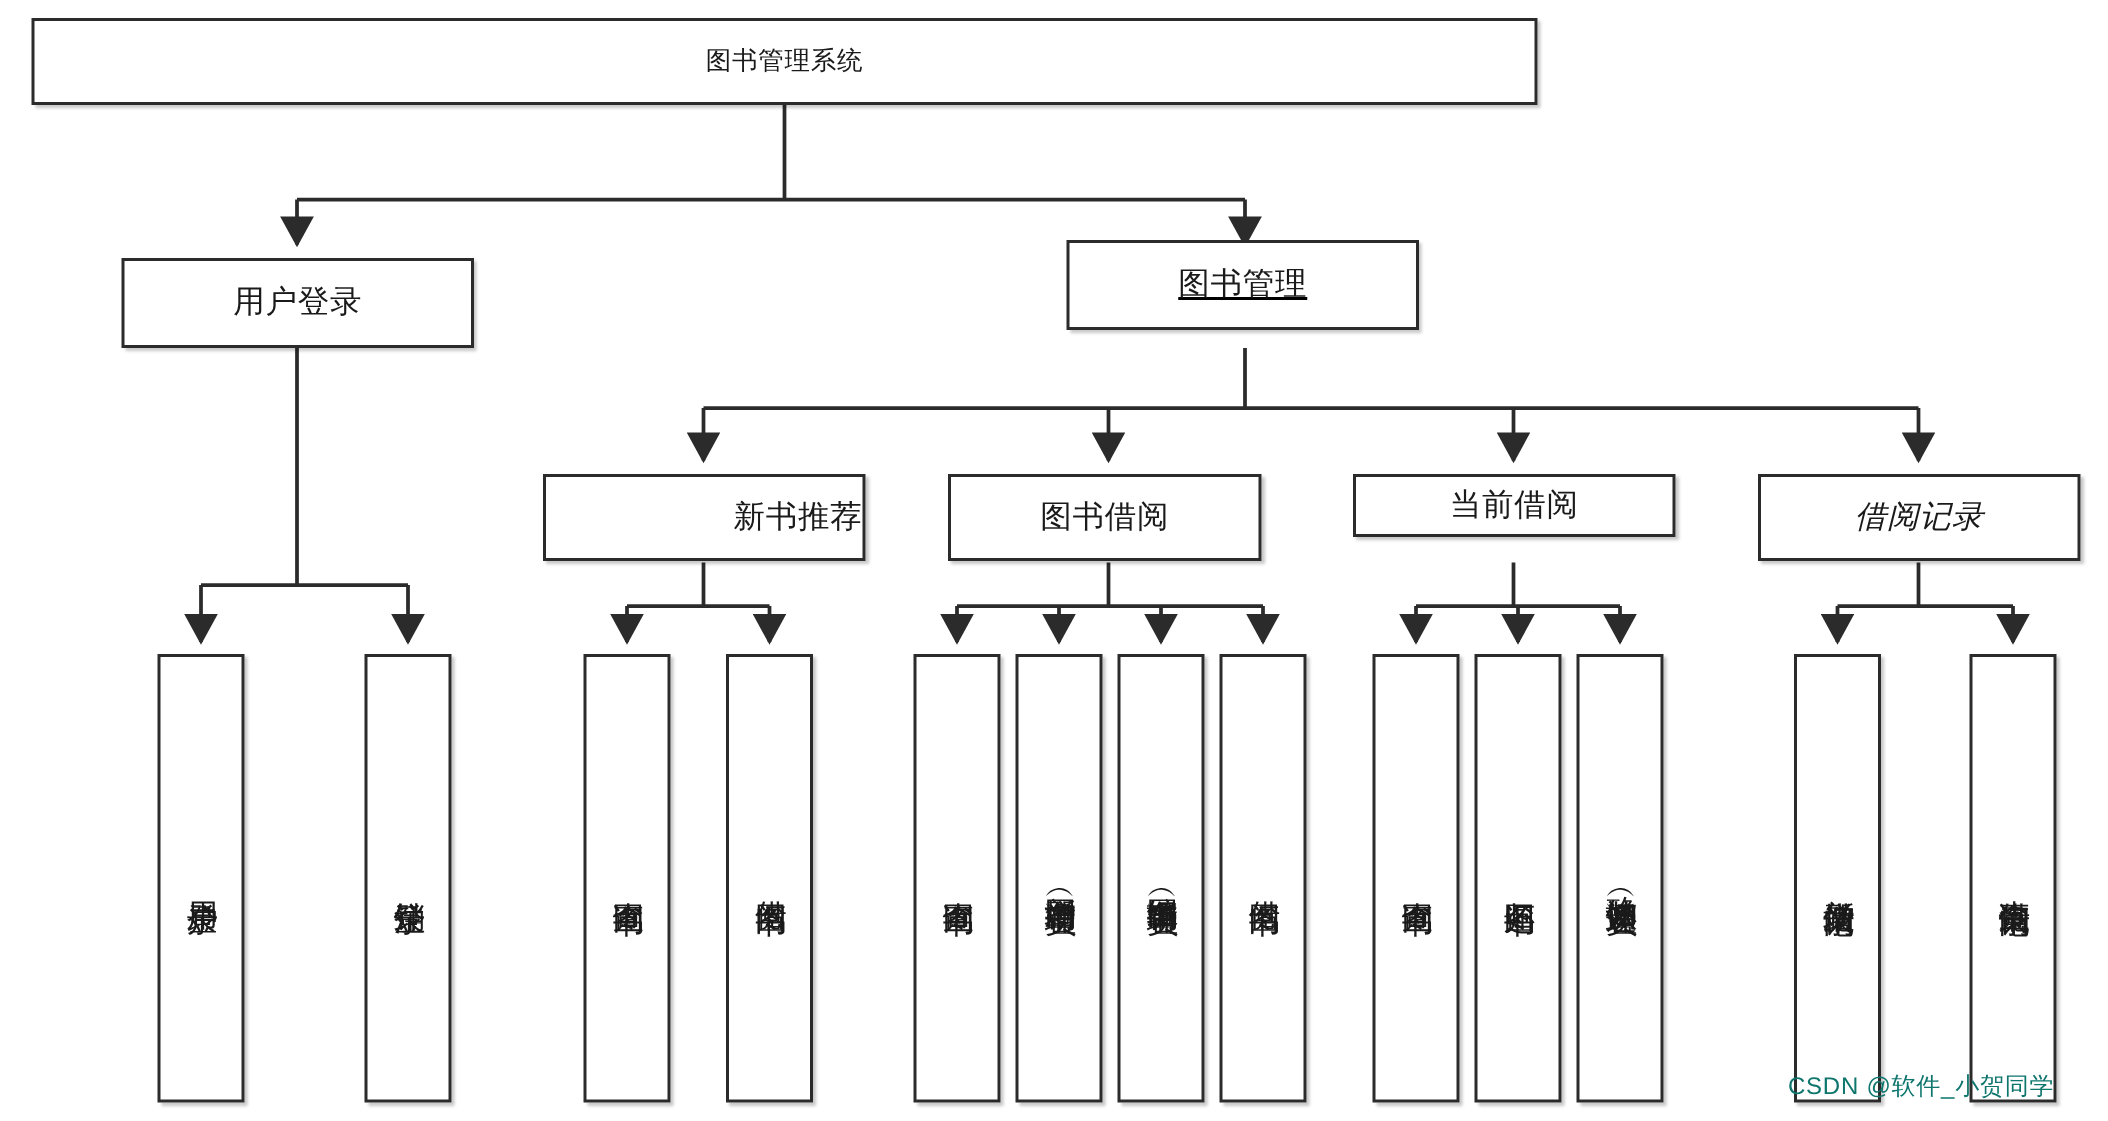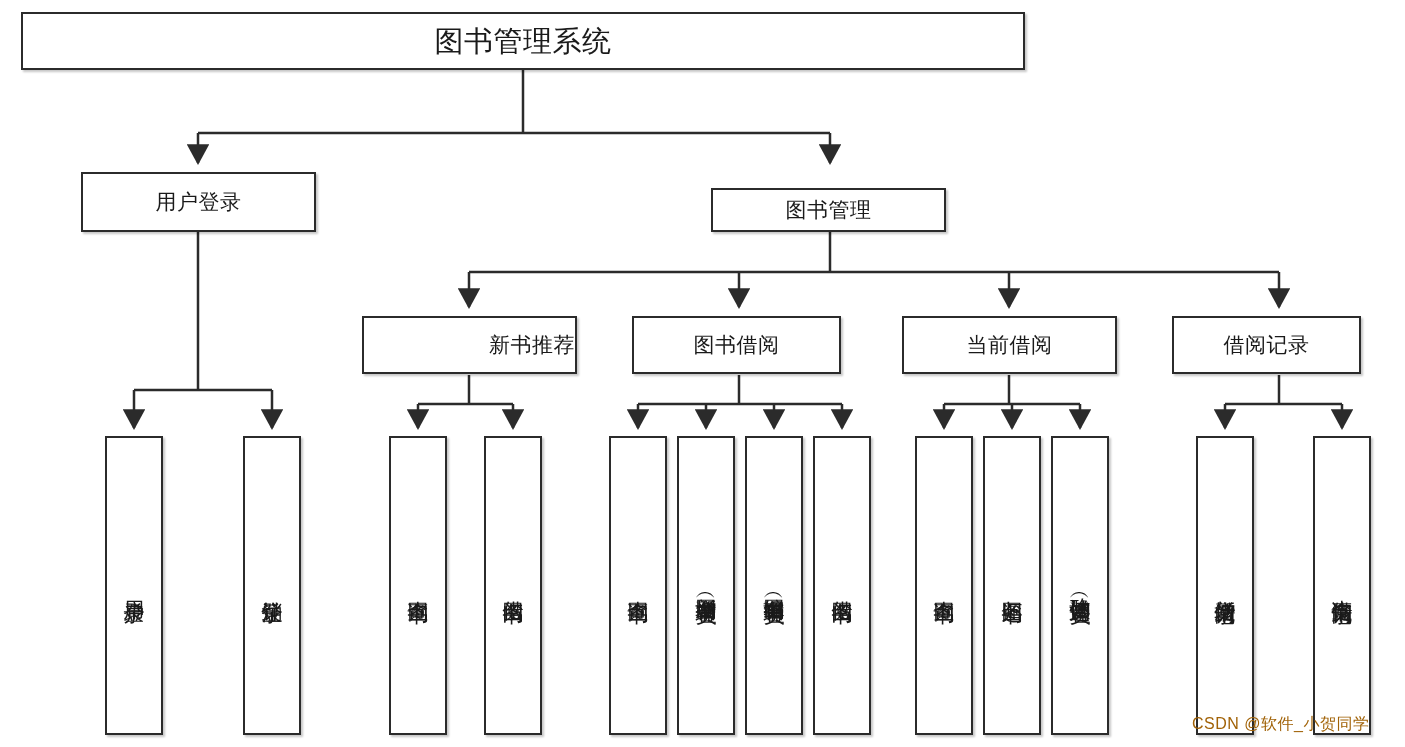--- a/index.html
+++ b/index.html
@@ -40,42 +40,42 @@
     text-align: center;
     line-height: 1.18;
     letter-spacing: 0.5px;
     white-space: nowrap;
   }
   
   .node.h .label {
     font-size: 21px;
   }
   .node.root .label {
-    font-size: 29px;
+    font-size: 17px;
   }
   
   .node.v {
     align-items: center;
     justify-content: center;
   }
   .node.v .label {
     writing-mode: vertical-rl;
     text-orientation: upright;
     font-size: 21px;
     line-height: 1.05;
     letter-spacing: 1px;
     max-height: 282px;
     white-space: normal;
   }
   .watermark {
     position: absolute;
     left: 1192px;
     top: 714px;
     font-size: 16px;
-    color: #a16207;
+    color: #0f766e;
     letter-spacing: 0.5px;
     z-index: 5;
     white-space: nowrap;
     font-family: "Liberation Sans", "DejaVu Sans", sans-serif;
   }
 </style>
 </head>
 <body>
 
 <div id="canvas">
@@ -130,34 +130,34 @@
     </g>
   </svg>
 
   <div class="node h root" style="left:21px; top:12px; width:1004px; height:58px;">
     <span class="label">图书管理系统</span>
   </div>
 
   <div class="node h" style="left:81px; top:172px; width:235px; height:60px;">
     <span class="label">用户登录</span>
   </div>
-  <div class="node h" style="left:711px; top:188px; width:235px; height:44px;">
+  <div class="node h" style="left:711px; top:160px; width:235px; height:60px;text-decoration:underline;">
     <span class="label">图书管理</span>
   </div>
 
   <div class="node h" style="left:362px; top:316px; width:215px; height:58px;justify-content:flex-end;">
     <span class="label">新书推荐</span>
   </div>
   <div class="node h" style="left:632px; top:316px; width:209px; height:58px;">
     <span class="label">图书借阅</span>
   </div>
-  <div class="node h" style="left:902px; top:316px; width:215px; height:58px;">
+  <div class="node h" style="left:902px; top:316px; width:215px; height:42px;">
     <span class="label">当前借阅</span>
   </div>
-  <div class="node h" style="left:1172px; top:316px; width:189px; height:58px;">
+  <div class="node h" style="left:1172px; top:316px; width:215px; height:58px;font-style:italic;">
     <span class="label">借阅记录</span>
   </div>
 
   <div class="node v" style="left:105px; top:436px; width:58px; height:299px;">
     <span class="label">用户登录</span>
   </div>
   <div class="node v" style="left:243px; top:436px; width:58px; height:299px;">
     <span class="label">注销登录</span>
   </div>
 

